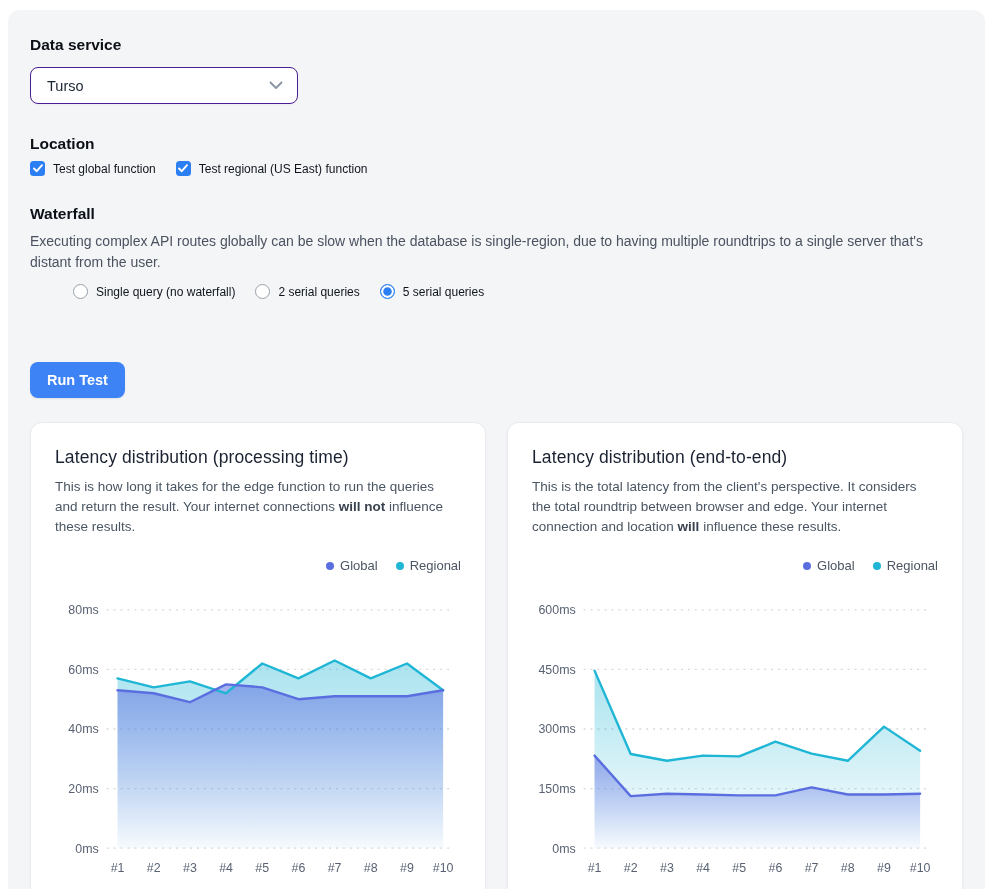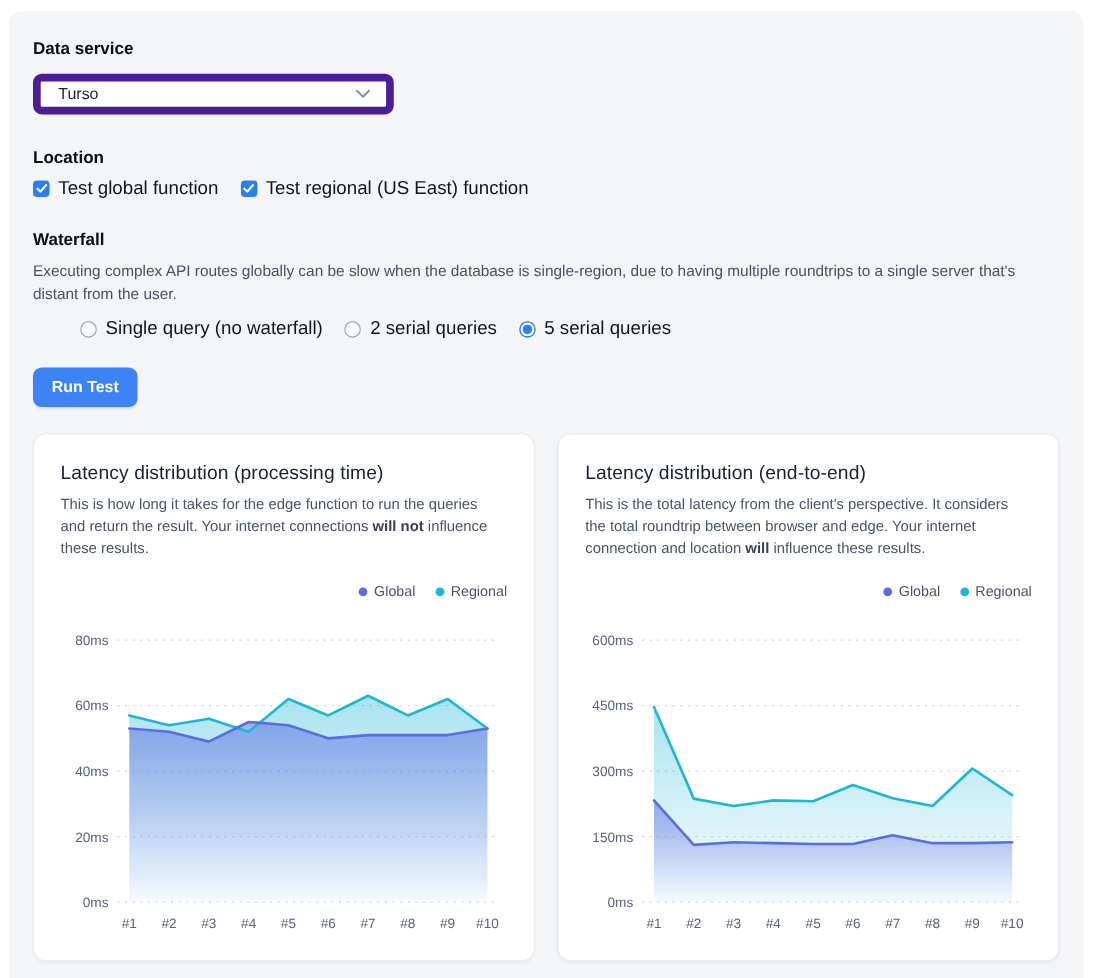--- a/index.html
+++ b/index.html
@@ -6,50 +6,51 @@
   html,body { width:1006px; height:889px; background:#ffffff; font-family:"Liberation Sans", sans-serif; }
   .panel {
     position:absolute; left:8px; top:10px; width:977px; height:879px;
     background:#f4f5f7; border-radius:12px 12px 0 0;
     padding:26px 22px 20px 22px; overflow:hidden;
   }
   .section-heading { font-size:15.5px; font-weight:bold; color:#0b0f16; margin-bottom:13px; }
   .section-heading.tight { margin-bottom:8px; }
 
   .select-box {
-    width:328px; height:37px; background:#ffffff; border:7px solid #4c1d95; border-radius:8px;
+    width:268px; height:37px; background:#ffffff; border:1px solid #4c1d95; border-radius:8px;
     display:flex; align-items:center; justify-content:space-between;
     padding:0 14px 0 16px; margin-bottom:31px; cursor:pointer;
     box-shadow:0 1px 2px rgba(0,0,0,0.03);
   }
   .select-box .value { font-size:14.5px; color:#1b2430; }
   .chevron { width:14px; height:9px; }
 
   .para { font-size:14px; color:#4a5260; line-height:21px; margin-bottom:10px; max-width:925px; }
   .code-chip {
     font-family:"Liberation Mono","DejaVu Sans Mono", monospace;
     font-size:12.5px; color:#414a58; background:#eaebee; border-radius:4px; padding:1.5px 6px;
   }
 
   .check-row, .radio-row { display:flex; align-items:center; gap:20px; margin-bottom:29px; }
   .radio-row { margin-bottom:25px;padding-left:43px; }
   .opt { display:flex; align-items:center; gap:8px; cursor:pointer; }
-  .opt .opt-label { font-size:17px; color:#10151d; }
+  .opt .opt-label { font-size:12px; color:#10151d; }
   .checkbox {
     width:15px; height:15px; border-radius:3.5px; background:#2b7ff2; flex:0 0 auto;
     display:flex; align-items:center; justify-content:center;
   }
   .radio { width:15px; height:15px; border-radius:50%; flex:0 0 auto; background:#ffffff; border:1.5px solid #98a1ab; }
   .radio.selected { border:1.5px solid #2b7ff2; background:#2b7ff2; box-shadow:inset 0 0 0 2.2px #ffffff; }
 
   .run-btn {
     display:inline-block; background:#3e83f6; color:#ffffff; font-size:14.5px; font-weight:bold;
     font-family:"Liberation Sans", sans-serif;
     border:none; border-radius:8px; padding:10px 17px; margin-bottom:24px; cursor:pointer;
     box-shadow:0 1px 2px rgba(0,0,0,0.08);
+    margin-top:38px;
   }
 
   .cards { display:flex; gap:21px; }
   .card {
     flex:1 1 0; height:480px; background:#ffffff; border:1px solid #ececf0; border-radius:12px;
     padding:24px 24px 18px 24px; box-shadow:0 1px 3px rgba(16,24,40,0.05);
   }
   .card-title { font-size:17.5px; font-weight:normal; color:#1a2232; margin-bottom:9px; letter-spacing:.1px; }
   .card-desc { font-size:13.5px; color:#4a5563; line-height:20px; max-width:388px; min-height:60px; }
   .card-desc strong { color:#39424f; }

